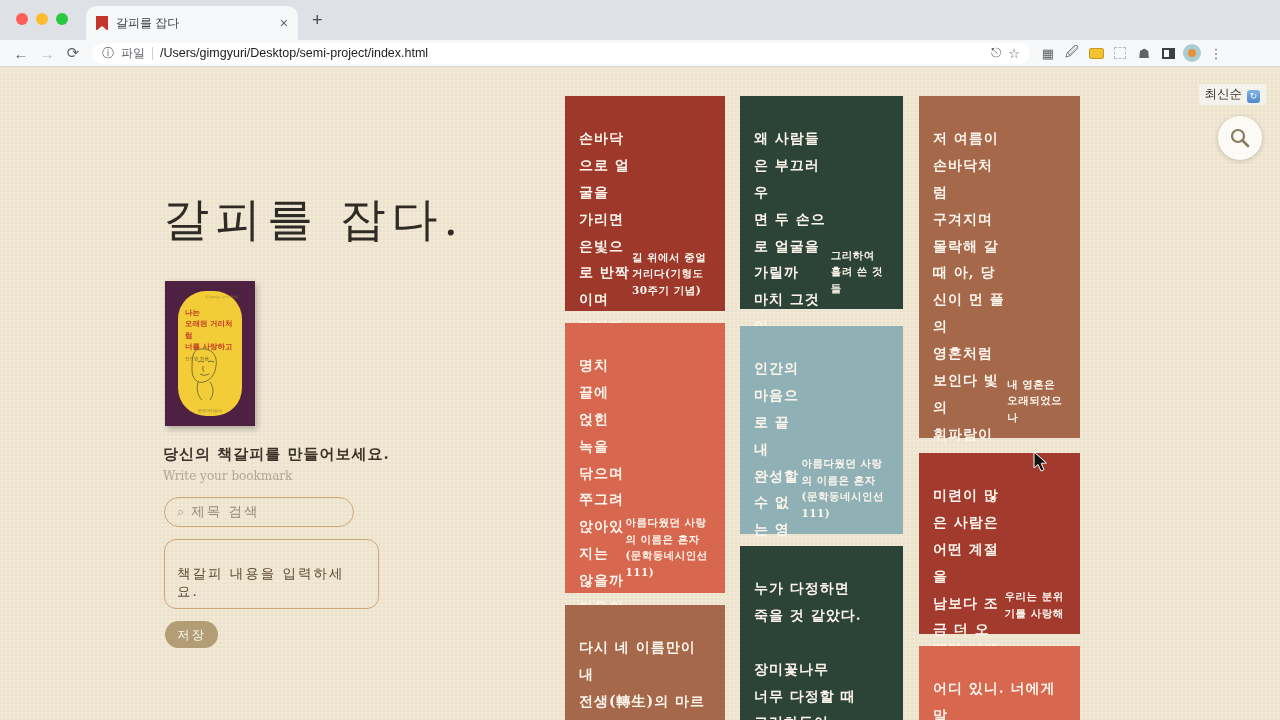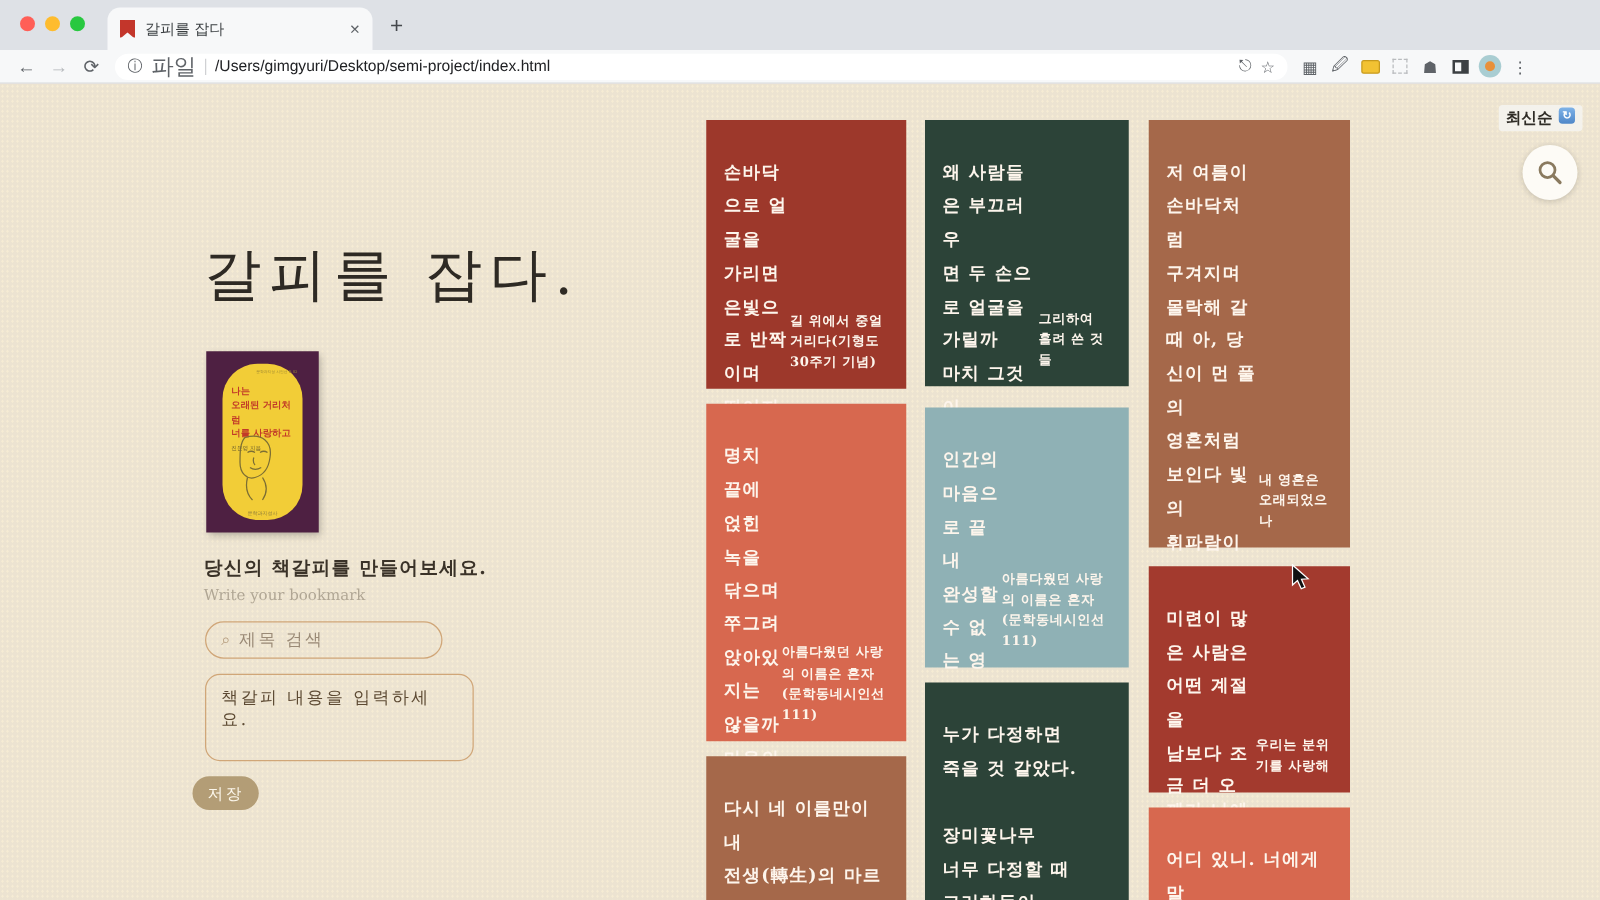--- a/index.html
+++ b/index.html
@@ -20,40 +20,40 @@
   .tab-title { font-size:12px; color:#3c4043; flex:1 1 auto; white-space:nowrap; overflow:hidden; }
   .tab-close { font-size:14px; color:#5f6368; cursor:pointer; }
   .newtab { position:absolute; left:312px; top:10px; font-size:18px; color:#45484d; line-height:20px; }
   .toolbar { height:27px; background:#f7f8f9; display:flex; align-items:center; padding:0 8px;
              border-bottom:1px solid #d8d9db; }
   .nav-ic { font-size:15px; color:#5f6368; width:26px; text-align:center; flex:0 0 auto; }
   .nav-ic.disabled { color:#b4b7bb; }
   .omnibox { flex:0 0 auto; width:938px; height:21px; background:#ffffff; border-radius:11px;
              display:flex; align-items:center; padding:0 10px; gap:7px; margin:0 6px; }
   .omni-info { font-size:12px; color:#5f6368; }
-  .omni-scheme { font-size:18px; color:#5f6368;font-family:Liberation Mono, monospace; }
+  .omni-scheme { font-size:12px; color:#5f6368;font-family:Liberation Mono, monospace; }
   .omni-div { width:1px; height:13px; background:#d0d1d4; }
   .omni-url { font-size:12.5px; color:#202124; flex:1 1 auto; white-space:nowrap; overflow:hidden; }
   .omni-right { font-size:13px; color:#5f6368; }
   .ext-ic { width:24px; text-align:center; font-size:13px; color:#5f6368; flex:0 0 auto; }
   .ext-swatch { display:inline-block; width:15px; height:11px; border-radius:2px; background:#f2c233;
                 border:1px solid #c79a1e; position:relative; top:1px; }
   .ext-dash { display:inline-block; width:12px; height:12px; border:1px dashed #b9bbbe; position:relative; top:1px; }
   .ext-panel { display:inline-block; width:13px; height:11px; border:2px solid #3c4043; border-right-width:6px; position:relative; top:1px; }
   .avatar { width:18px; height:18px; border-radius:50%; background:#a9cdd2; position:relative; flex:0 0 auto; margin:0 3px; }
   .avatar:after { content:""; position:absolute; left:5px; top:5px; width:8px; height:8px; border-radius:50%; background:#e8903a; }
 
   
   .page { position:relative; width:1280px; height:653px; background:#ece3d1; overflow:hidden;
           background-image:radial-gradient(rgba(255,244,214,.5) 1px, transparent 1px);
           background-size:4px 4px; font-family:"DejaVu Serif", serif; }
 
   .sort-chip { position:absolute; top:17px; right:14px; background:#f4f2ec; border-radius:3px;
-               padding:2px 6px; display:flex; align-items:flex-start; gap:5px; font-size:12.5px;
-               font-weight:bold; color:#2f2c26; }
+               padding:2px 6px; display:flex; align-items:flex-end; gap:5px; font-size:12.5px;
+               font-weight:normal; color:#2f2c26; }
   .sort-icon { width:13px; height:13px; border-radius:3px; background:linear-gradient(#7fb3e8,#4f87c8);
                color:#fff; font-size:9px; line-height:13px; text-align:center; font-family:"Liberation Sans",sans-serif; }
   .search-fab { position:absolute; top:49px; left:1218px; width:44px; height:44px; border-radius:50%;
                 background:#fdfbf6; box-shadow:0 1px 5px rgba(0,0,0,.18); }
   .search-fab svg { position:absolute; left:11px; top:11px; }
 
   .site-title { position:absolute; left:163px; top:122px; font-size:46px; letter-spacing:6px; color:#2e2a24; }
 
   .book { position:absolute; left:165px; top:214px; width:90px; height:145px; background:#4e2042;
           box-shadow:2px 3px 6px rgba(0,0,0,.25); padding:10px 13px; }
@@ -65,22 +65,22 @@
   .book-pub { position:absolute; bottom:3px; left:50%; transform:translateX(-50%); font-size:4px; color:#8a7a3a; }
 
   .subtitle { position:absolute; left:163px; top:378px; font-size:15px; font-weight:bold; color:#3a3228; letter-spacing:1px; }
   .caption { position:absolute; left:163px; top:402px; font-size:12px; color:#b0a694; font-family:"DejaVu Serif",serif; }
 
   .search-box { position:absolute; left:164px; top:430px; width:190px; height:30px; border:1px solid #d0a678;
                 border-radius:16px; display:flex; align-items:center; padding:0 12px; gap:7px; color:#9a8a76; }
   .search-box .mag { font-size:13px; color:#b59c7d; }
   .search-box .ph { font-size:13.5px; letter-spacing:2px; }
   .memo-box { position:absolute; left:164px; top:472px; width:215px; height:70px; border:1px solid #d0a678;
-              border-radius:12px; padding:9px 12px; color:#5d4a33; font-size:13.5px; letter-spacing:2px; }
-  .save-btn { position:absolute; left:154px; top:554px; width:53px; height:27px; border-radius:14px;
+              border-radius:12px; padding:25px 12px; color:#5d4a33; font-size:13.5px; letter-spacing:2px; }
+  .save-btn { position:absolute; left:165px; top:554px; width:53px; height:27px; border-radius:14px;
               background:#b39d76; color:#fbf6ea; font-size:12.5px; letter-spacing:2px; text-align:center;
               line-height:27px; border:none; font-family:"DejaVu Serif",serif; }
 
   
   .card { position:absolute; color:#fdf5ec; padding:29px 14px 12px 14px; display:flex; flex-direction:row; }
   .card .quote { font-size:14px; line-height:1.92; letter-spacing:1px; white-space:pre-line; font-weight:bold; }
   .card .source { margin-top:auto; font-size:10.5px; line-height:1.6; letter-spacing:.5px; font-weight:bold; }
   .p1 { left:565px; top:29px;  width:160px; height:215px; }
   .p2 { left:740px; top:29px;  width:163px; height:213px; }
   .p3 { left:919px; top:29px;  width:161px; height:342px; }

